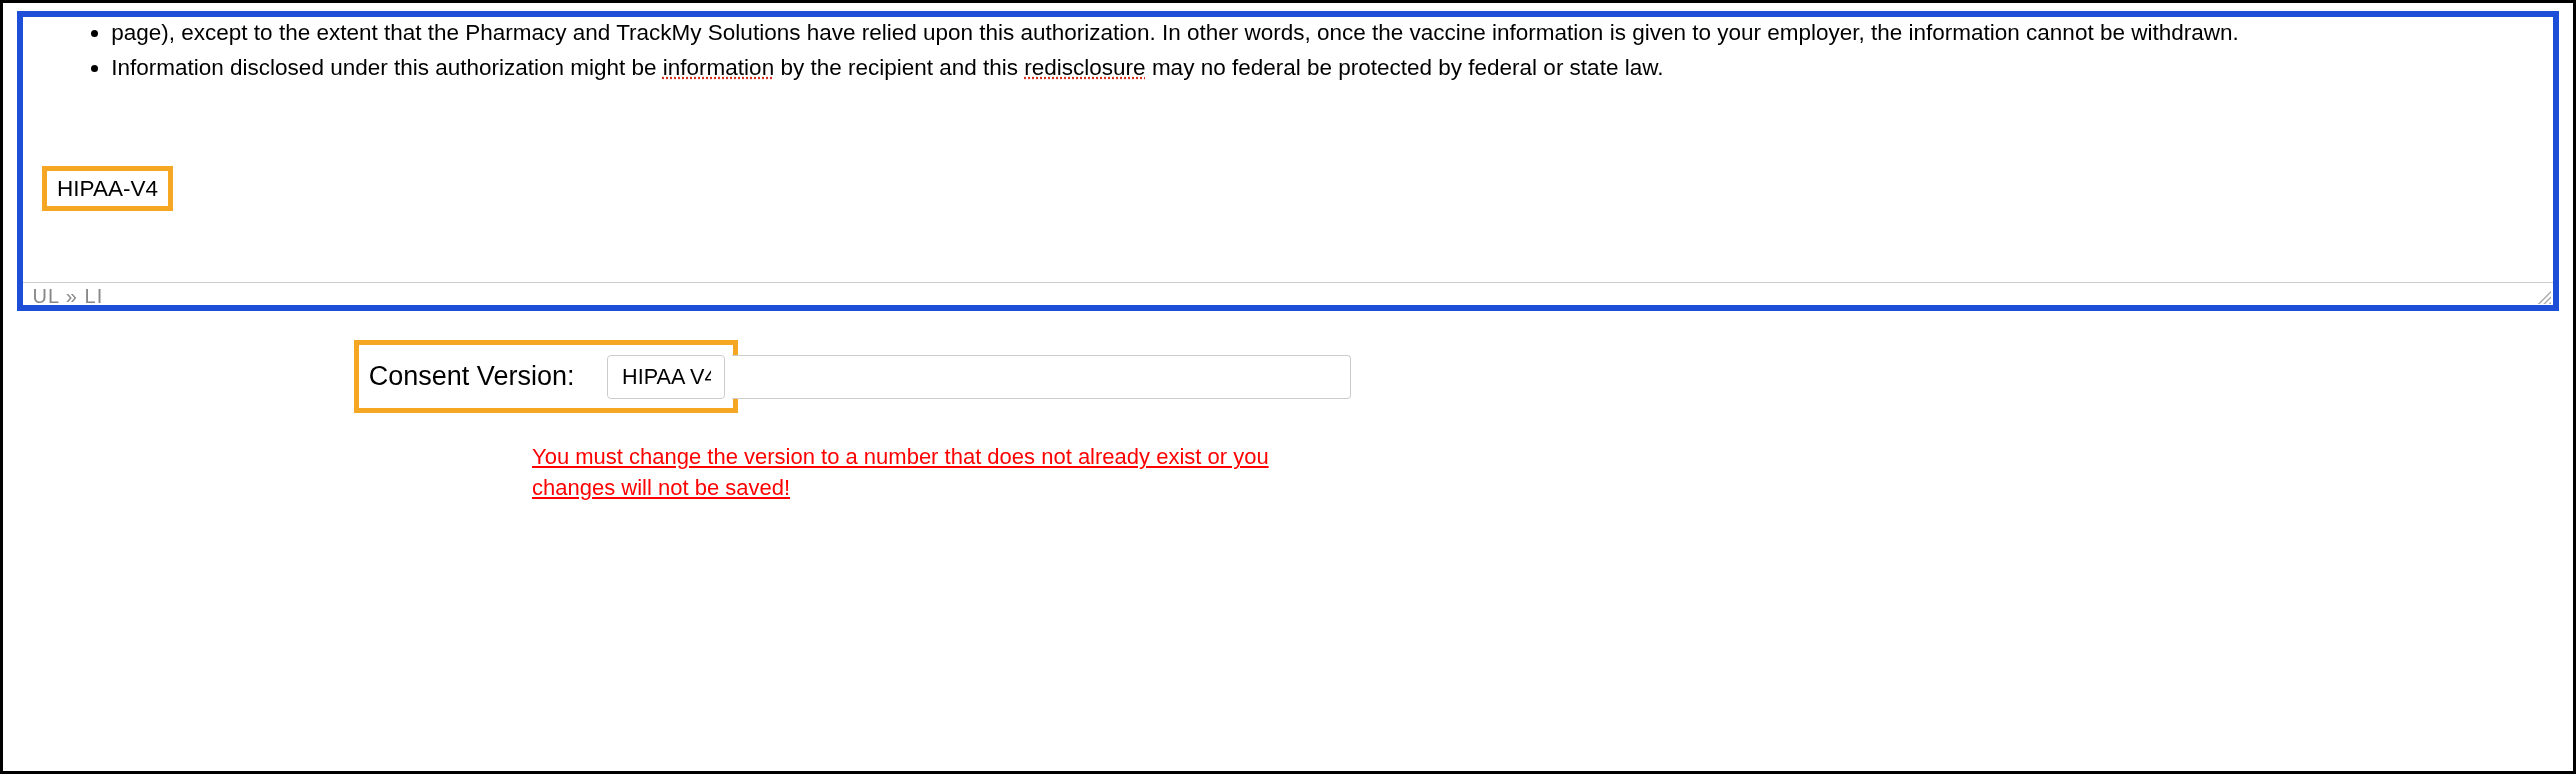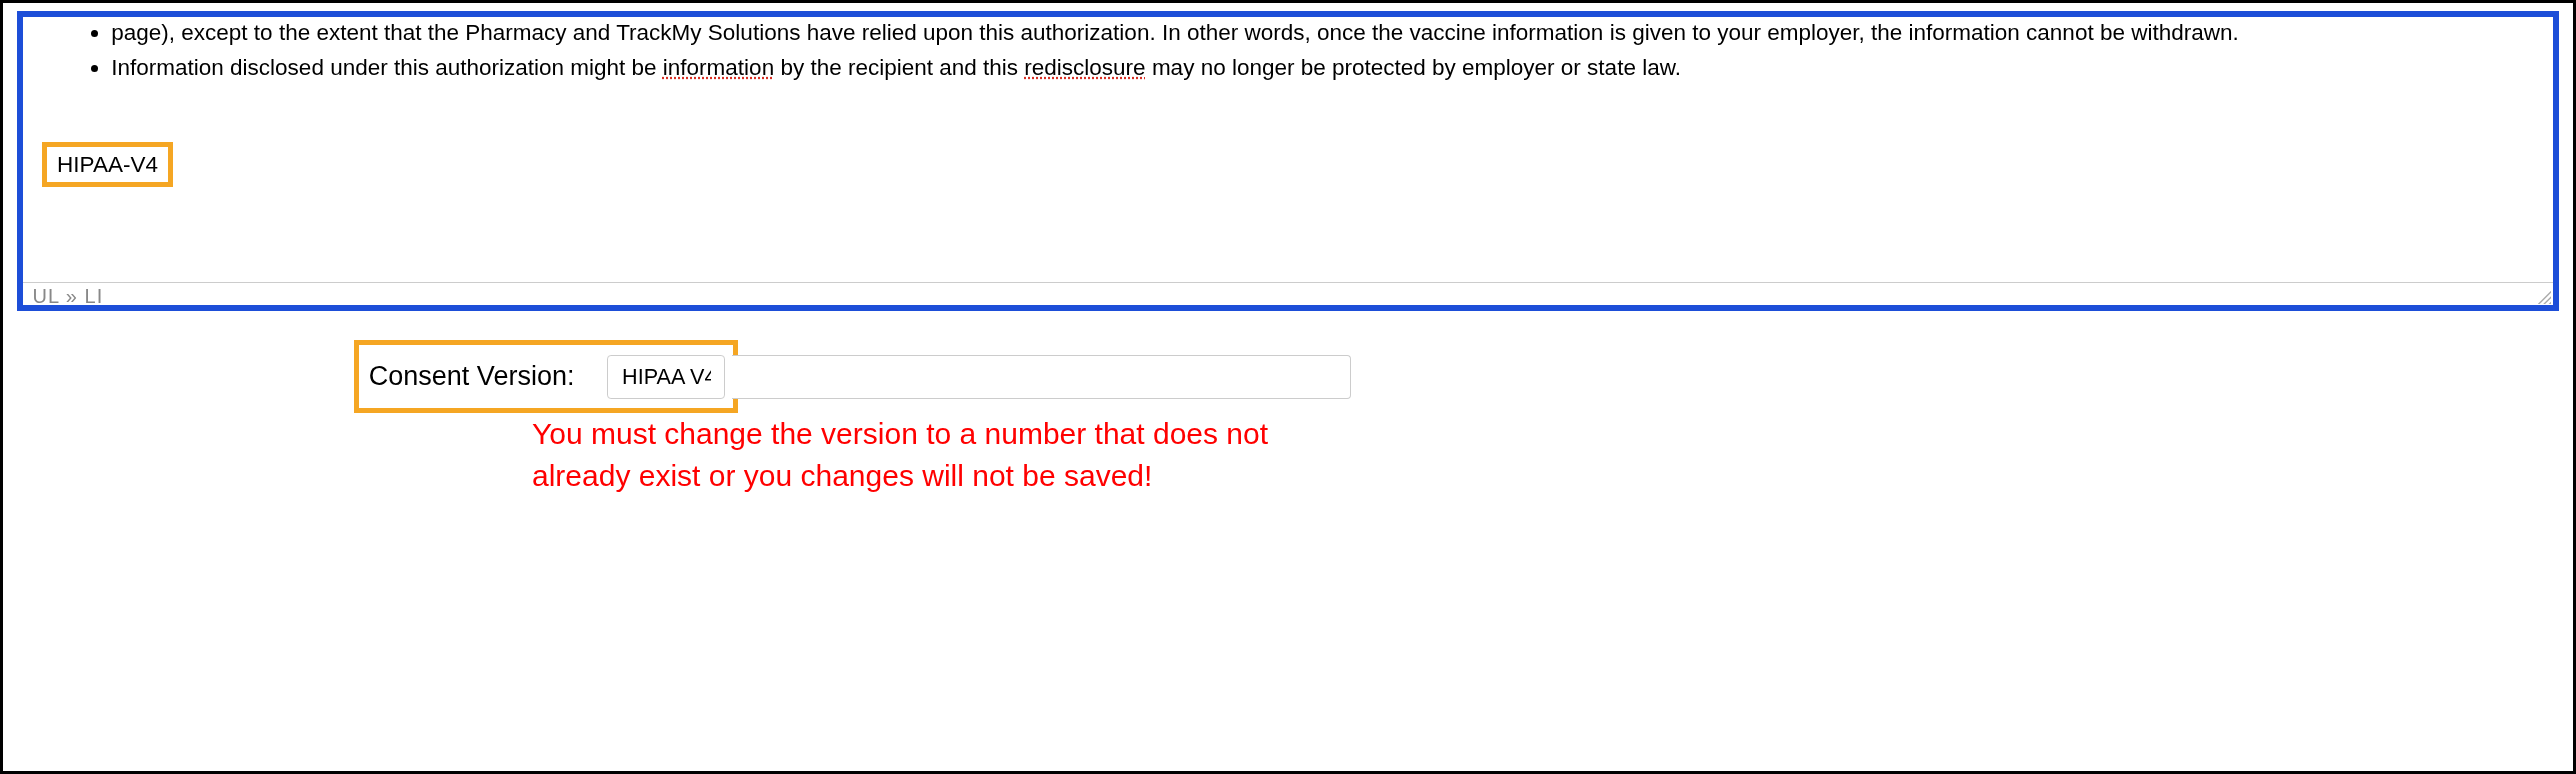--- a/index.html
+++ b/index.html
@@ -40,21 +40,21 @@
     .spellcheck {
       text-decoration: underline;
       text-decoration-style: dotted;
       text-decoration-color: #d93025;
       text-underline-offset: 2px;
     }
     .highlight-box {
       border: 5.9px solid #f5a623;
       display: inline-block;
       padding: 5.9px 9.8px 3.9px 9.8px;
-      margin-top: 54px;
+      margin-top: 78px;
       font-size: 22.5px;
     }
     .editor-statusbar {
       border-top: 1px solid #ccc;
       padding: 2px 9.8px;
       font-size: 20px;
       color: #888;
       position: relative;
       font-family: Helvetica, Arial, sans-serif;
       letter-spacing: 1px;
@@ -91,37 +91,39 @@
       border-radius: 3.9px;
       width: 745px;
       font-family: inherit;
     }
     .input-inner-highlight {
       position: relative;
       display: inline-block;
     }
     .warning-text {
       color: #ff0000;
-      font-size: 30px;
+      font-size: 22px;
       margin-left: 529px;
+      margin-top: 29px;
       line-height: 1.4;
       max-width: 765px;
+      text-decoration: underline;
     }
   </style>
 </head>
 <body>
 
 <div class="editor-container">
   <div class="editor-content">
     <ul class="bullet-list">
       <li>
         <span>page), except to the extent that the Pharmacy and TrackMy Solutions have relied upon this authorization. In other words, once the vaccine information is given to your employer, the information cannot be withdrawn.</span>
       </li>
       <li>
-        <span>Information disclosed under this authorization might be </span><span class="spellcheck">information</span><span> by the recipient and this </span><span class="spellcheck">redisclosure</span><span> may no longer be protected by employer or state law.</span>
+        <span>Information disclosed under this authorization might be </span><span class="spellcheck">information</span><span> by the recipient and this </span><span class="spellcheck">redisclosure</span><span> may no federal be protected by federal or state law.</span>
       </li>
     </ul>
     <div class="highlight-box">
       <span>HIPAA-V4</span>
     </div>
   </div>
   <div class="editor-statusbar">
     <span>UL » LI</span>
     <svg class="resize-handle" viewBox="0 0 10 10">
       <line x1="0" y1="10" x2="10" y2="0" stroke="#aaa" stroke-width="1"></line>

